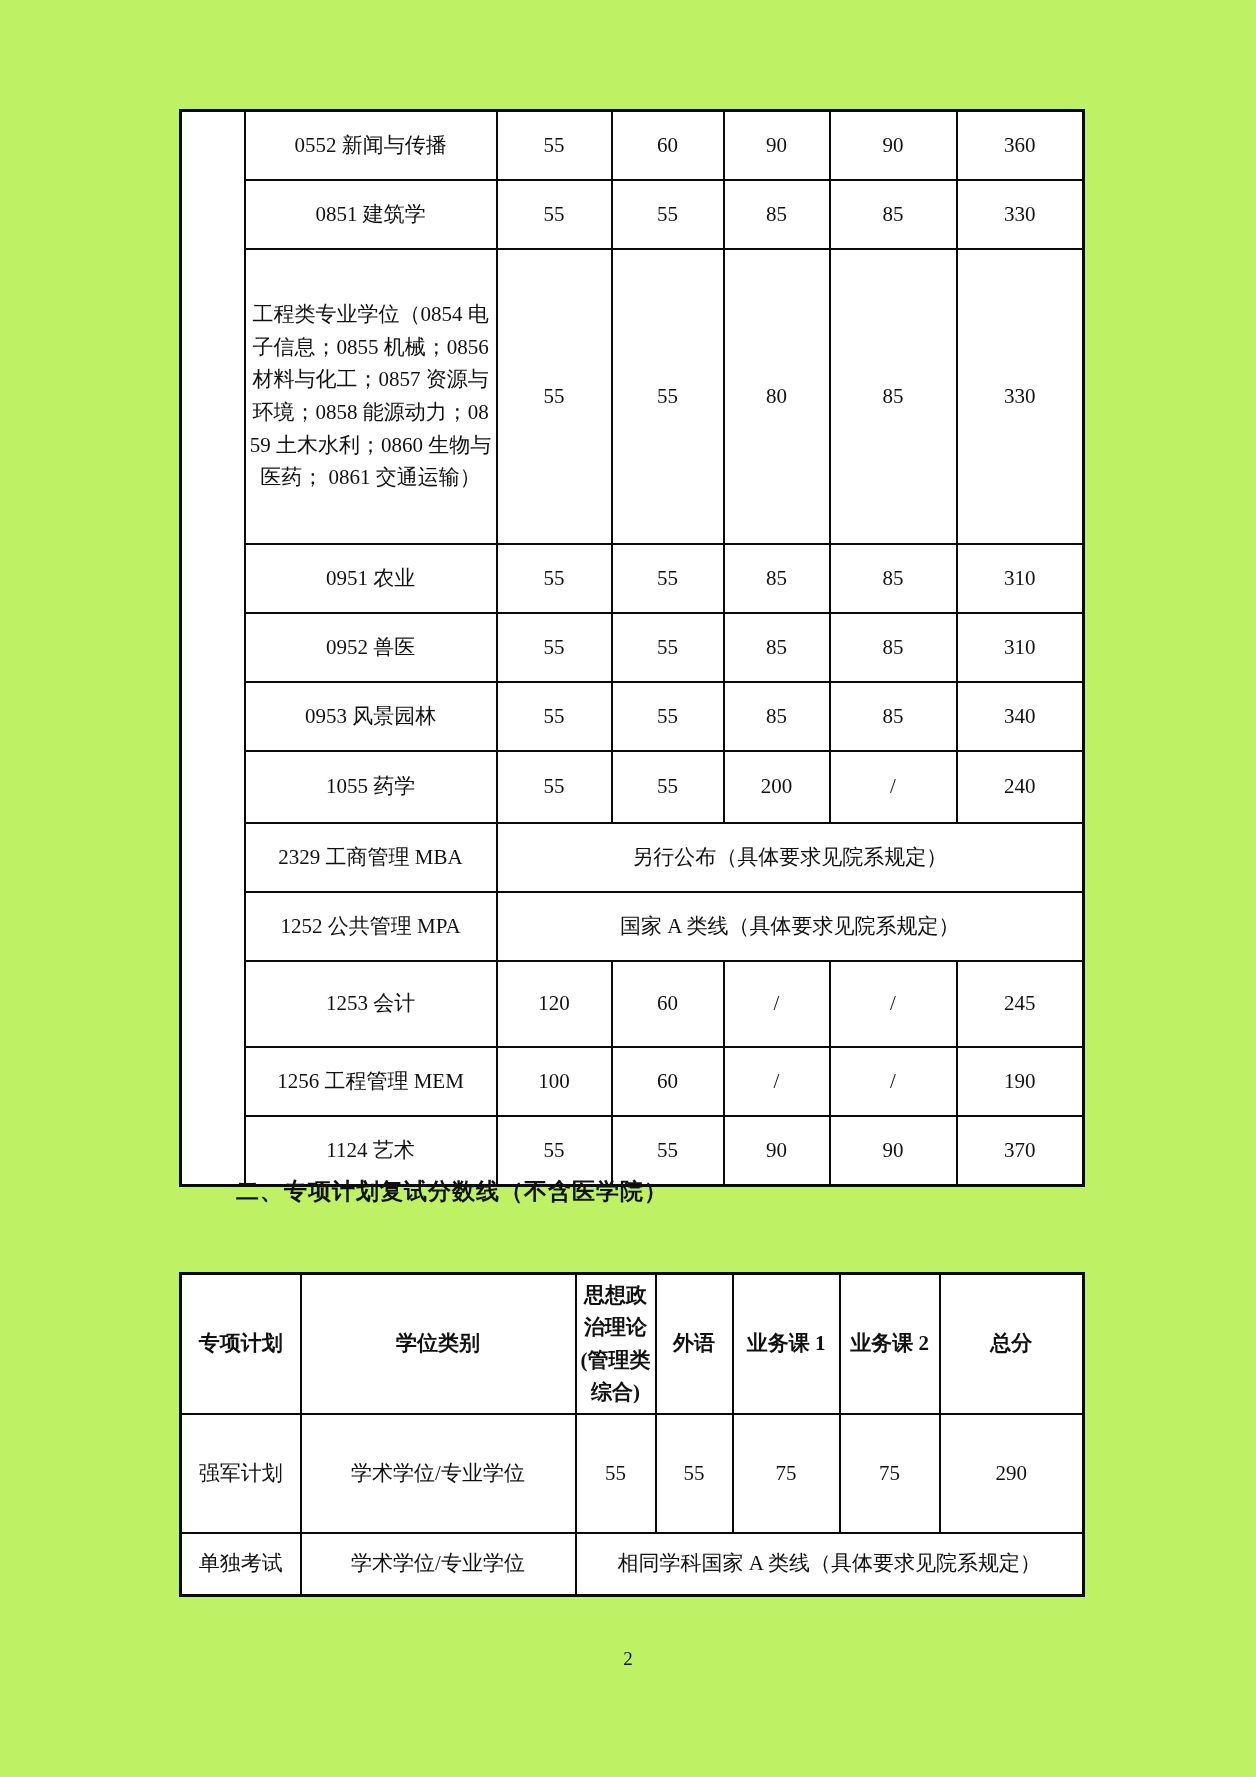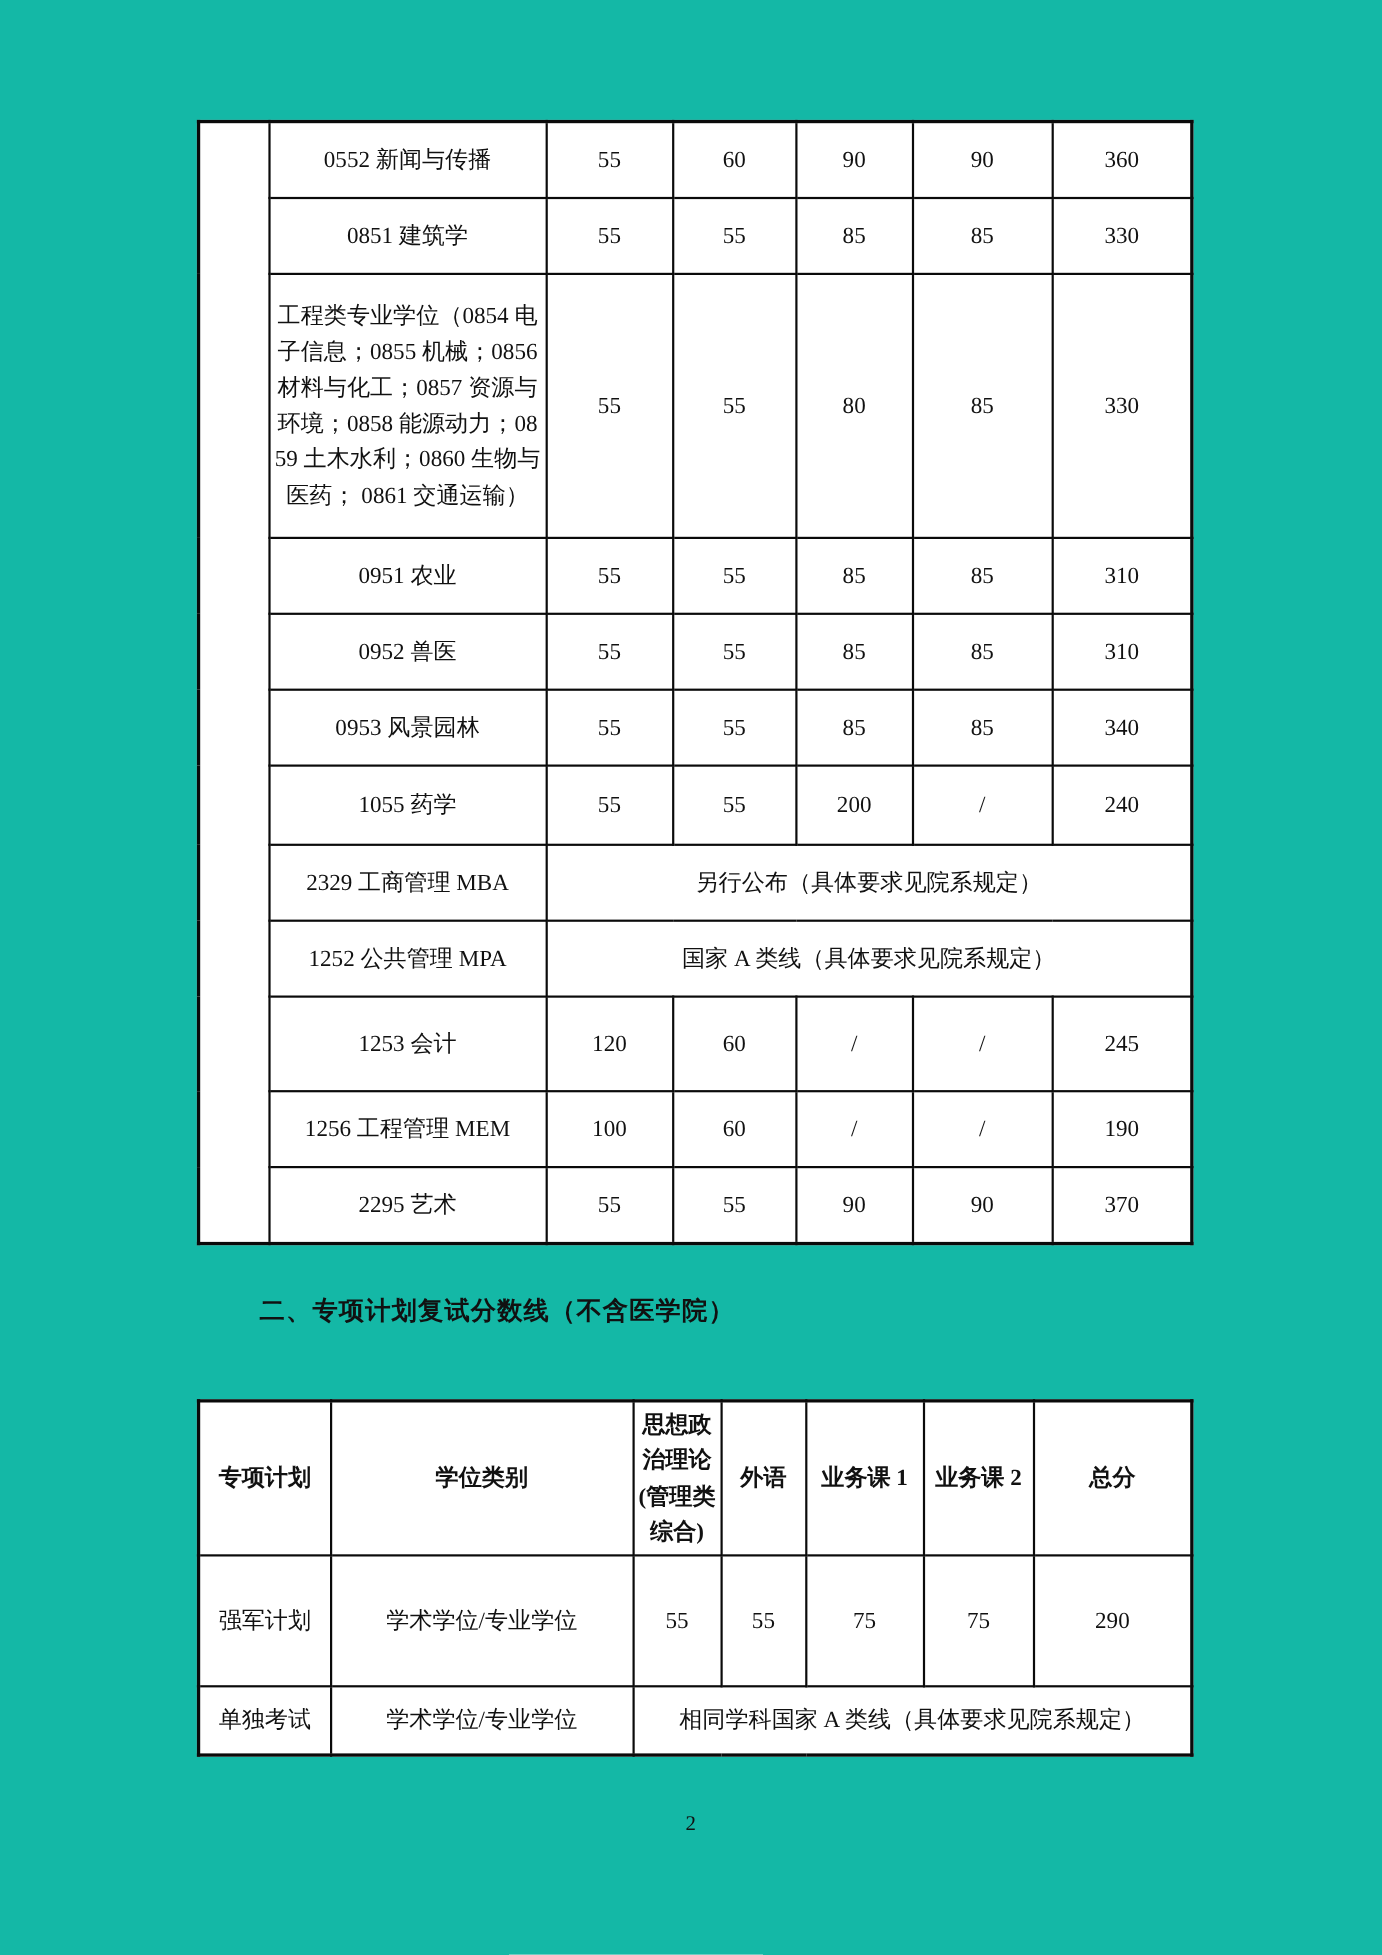--- a/index.html
+++ b/index.html
@@ -1,19 +1,19 @@
 <!DOCTYPE html>
 <html><head>
 <meta charset="utf-8">
 <style>
   html,body{margin:0;padding:0;background:#e8e8e8;}
   .page{
     position:relative;
     width:1256px;height:1777px;
-    background:#14b8a6;
+    background:#bef264;
     font-family:"Liberation Serif","DejaVu Serif",serif;
     color:#111;
     margin:0 auto;
     overflow:hidden;
   }
   table.score{
     border-collapse:collapse;
     table-layout:fixed;
     position:absolute;
     background:#fff;
@@ -26,21 +26,21 @@
     line-height:1.55;
     padding:2px 3px;
     overflow:hidden;
     font-weight:normal;
     word-break:break-all;
   }
   table.score{border:3.5px solid #0a0a0a;}
   #table1{left:179px;top:109px;width:903px;}
   #table2{left:179px;top:1272px;width:903px;}
   .r-norm{height:69px;}
-  .r-tall{height:240px;}
+  .r-tall{height:295px;}
   .t2-head{height:140px;}
   .t2-r1{height:119px;}
   .t2-r2{height:63px;}
   #table2 th{font-weight:bold;}
   td.left-al{text-align:left;padding-left:4px;margin-left:32px;}
   .section-heading{
     position:absolute;
     left:236px;top:1176px;
     font-size:23px;
     font-weight:bold;
@@ -148,21 +148,21 @@
       </tr>
       <tr class="r-norm">
         <td>1256 工程管理 MEM</td>
         <td>100</td>
         <td>60</td>
         <td>/</td>
         <td>/</td>
         <td>190</td>
       </tr>
       <tr class="r-norm" style="height:70px">
-        <td>2295 艺术</td>
+        <td>1124 艺术</td>
         <td>55</td>
         <td>55</td>
         <td>90</td>
         <td>90</td>
         <td>370</td>
       </tr>
     </tbody>
   </table>
 
   <div class="section-heading">二、专项计划复试分数线（不含医学院）</div>

